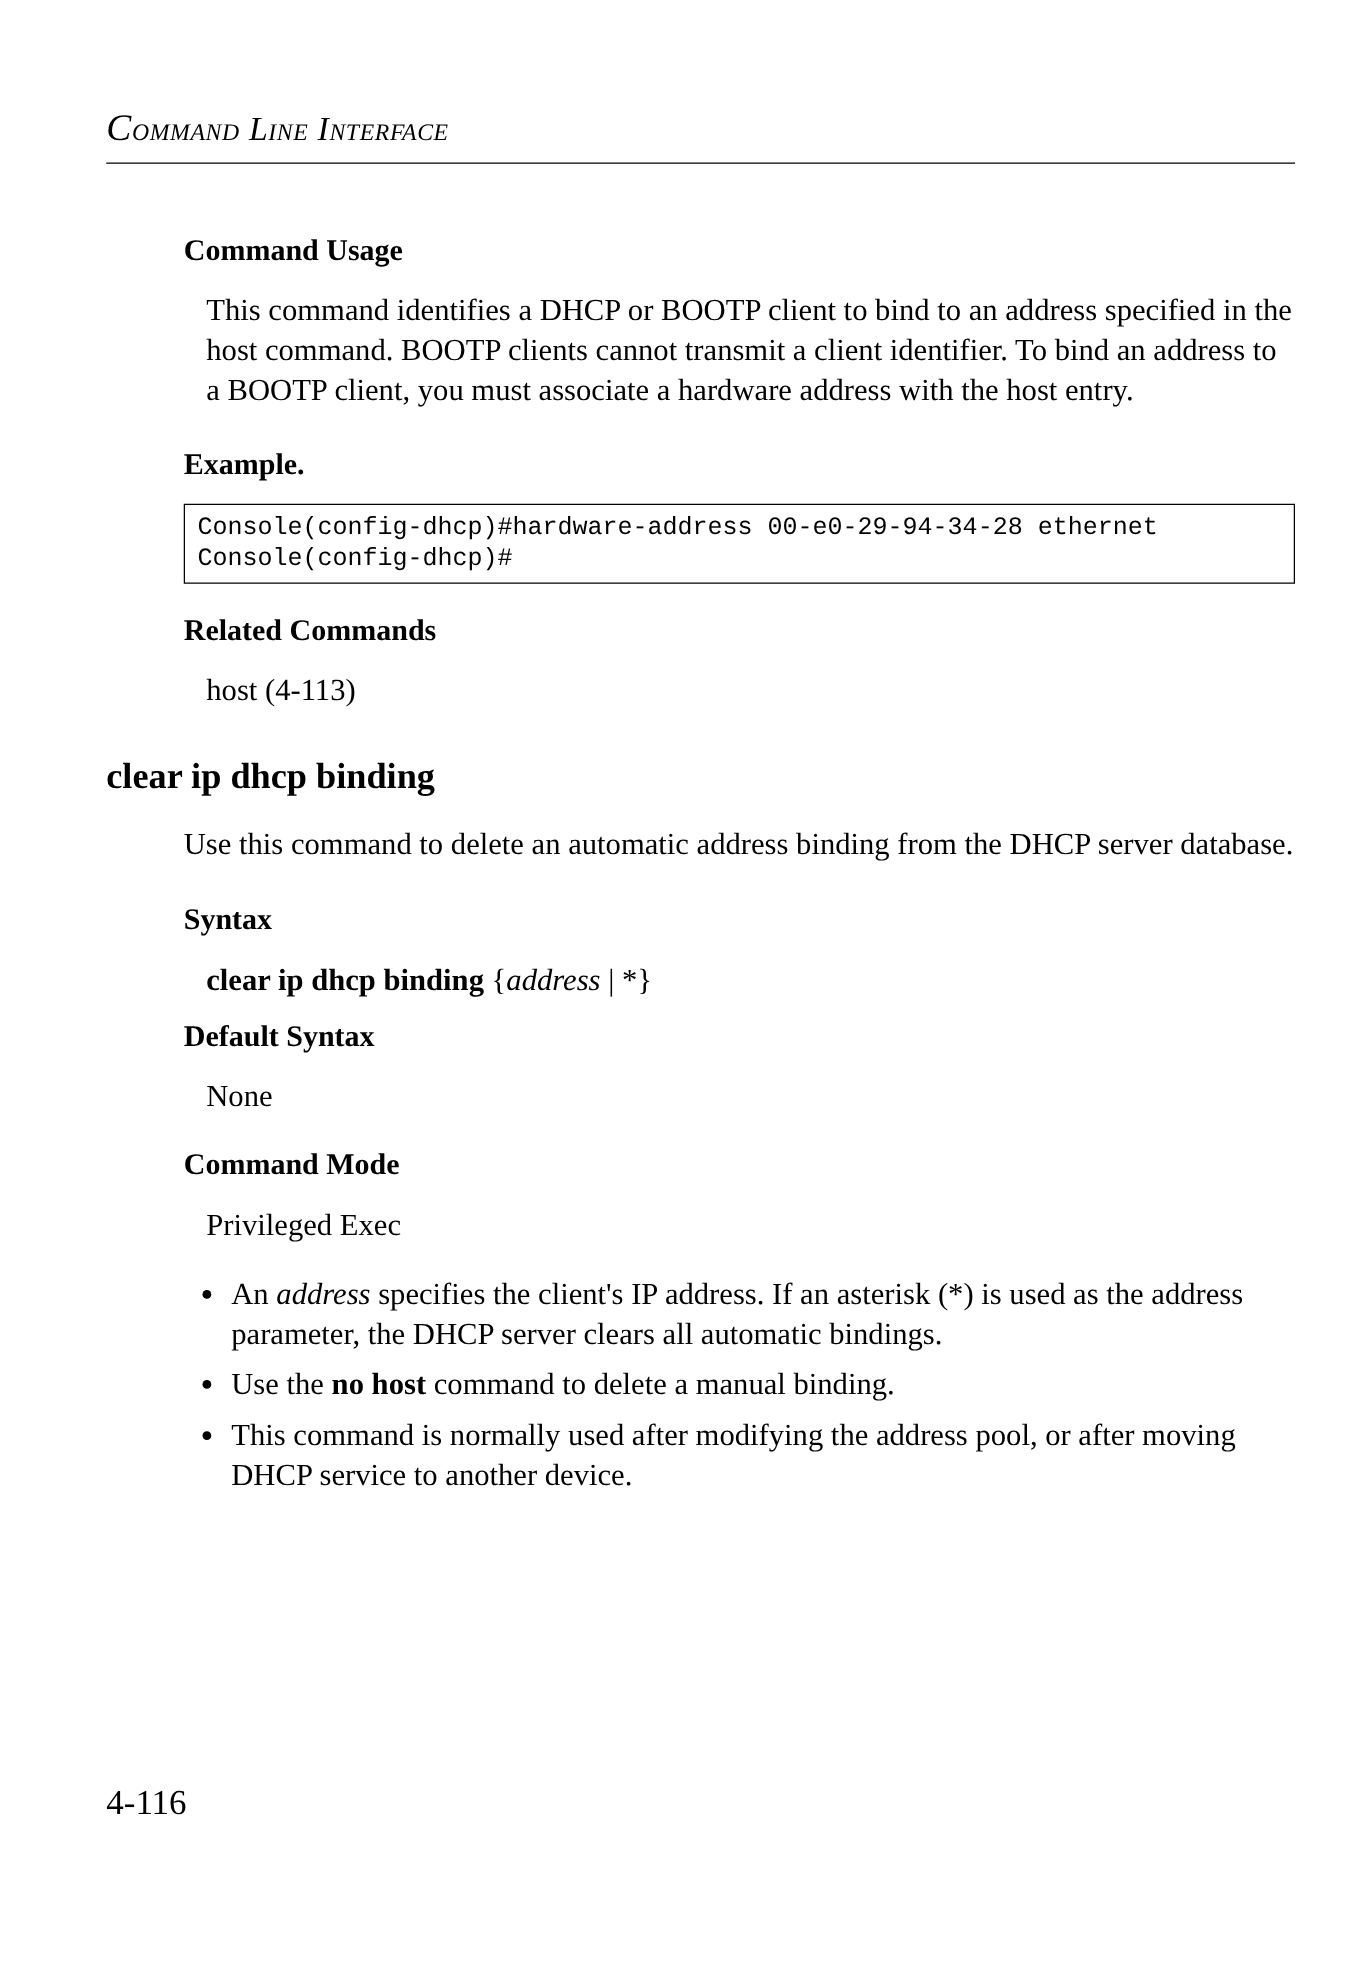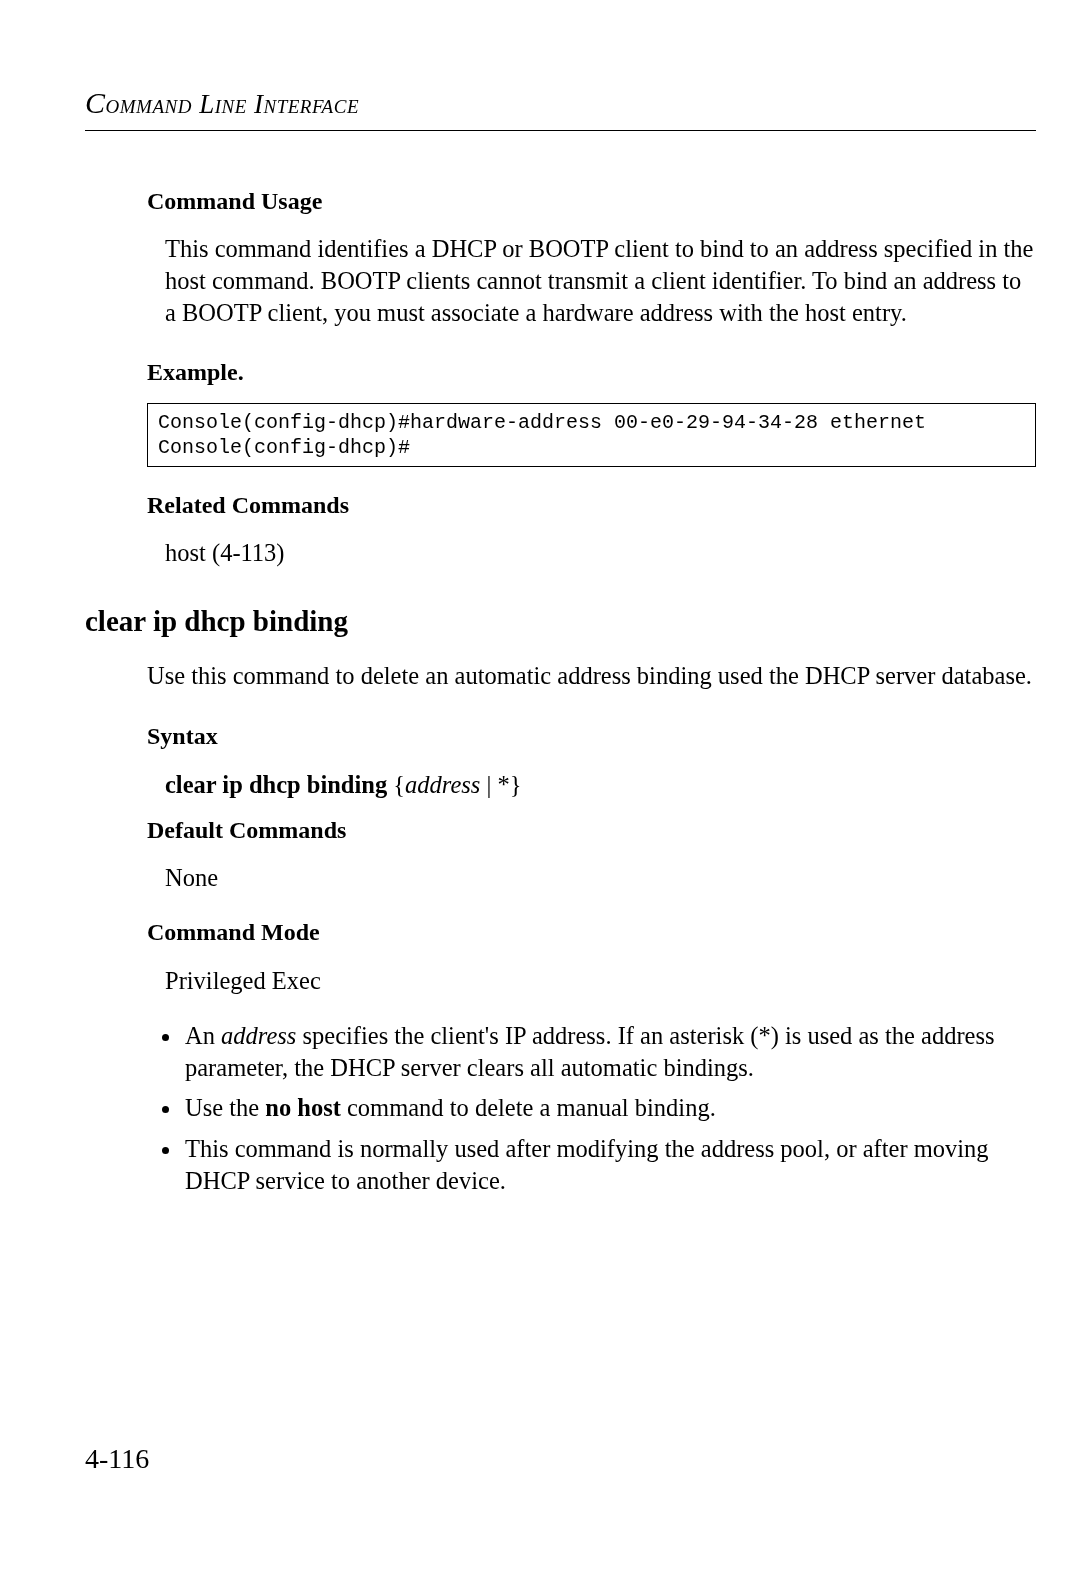--- a/index.html
+++ b/index.html
@@ -70,21 +70,21 @@
   }
   ul.bullets li {
     margin-bottom: 8px;
     padding-left: 2px;
     line-height: 1.32;
   }
   .em { font-style: italic; text-align: right; }
   .bd { font-weight: bold; }
   .page-number {
     position: absolute;
-    bottom: 92px;
+    bottom: 108px;
     left: 85px;
     font-size: 28px;
   }
 </style>
 </head>
 <body>
 
 <div class="page">
 
   <div class="header-title">
@@ -98,28 +98,28 @@
     <div class="para">This command identifies a DHCP or BOOTP client to bind to an address specified in the host command. BOOTP clients cannot transmit a client identifier. To bind an address to a BOOTP client, you must associate a hardware address with the host entry.</div>
 
     <div class="subhead">Example.</div>
     <div class="code-block">Console(config-dhcp)#hardware-address 00-e0-29-94-34-28 ethernet
 Console(config-dhcp)#</div>
 
     <div class="subhead">Related Commands</div>
     <div class="para" style="margin-bottom:32px;">host (4-113)</div>
 
     <div class="section-title">clear ip dhcp binding</div>
-    <div class="para" style="margin-left:0; margin-bottom:28px;">Use this command to delete an automatic address binding used the DHCP server database.</div>
+    <div class="para" style="margin-left:0; margin-bottom:28px;">Use this command to delete an automatic address binding from the DHCP server database.</div>
 
     <div class="subhead">Syntax</div>
     <div class="syntax-line">
       <span class="bd">clear ip dhcp binding</span><span> {</span><span class="em">address</span><span> | *}</span>
     </div>
 
-    <div class="subhead">Default Commands</div>
+    <div class="subhead">Default Syntax</div>
     <div class="para" style="margin-bottom:22px;">None</div>
 
     <div class="subhead">Command Mode</div>
     <div class="para" style="margin-bottom:22px;margin-top:16px;">Privileged Exec</div>
 
     <ul class="bullets" style="margin-left:12px;">
       <li>
         <span>An </span><span class="em">address</span><span> specifies the client's IP address. If an asterisk (*) is used as the address parameter, the DHCP server clears all automatic bindings.</span>
       </li>
       <li>

